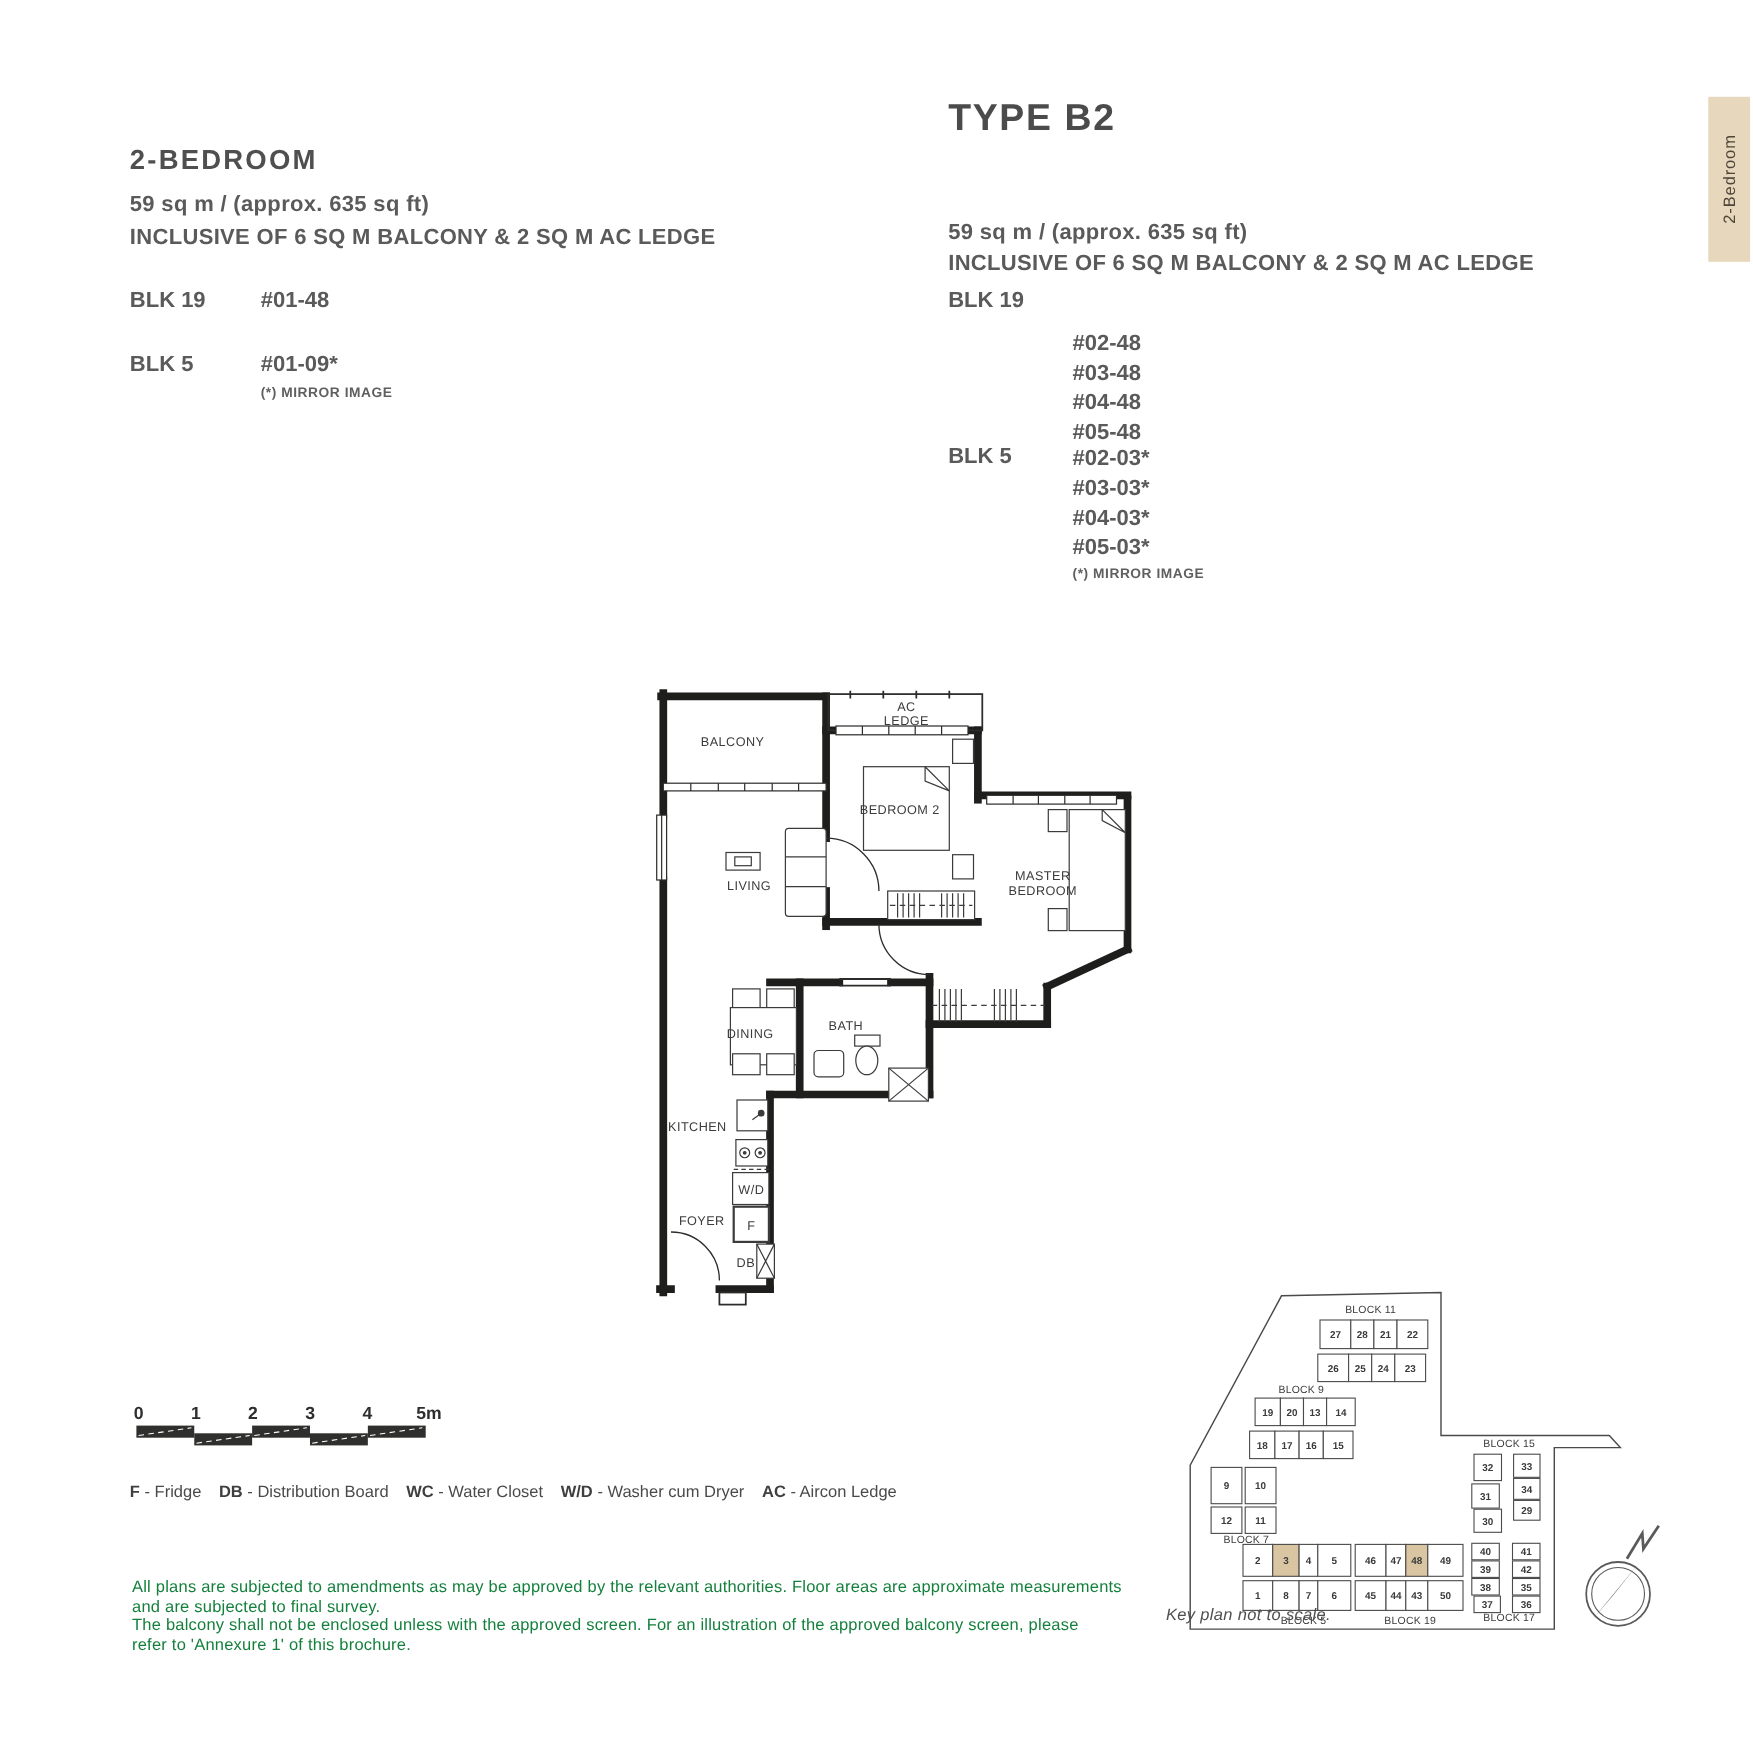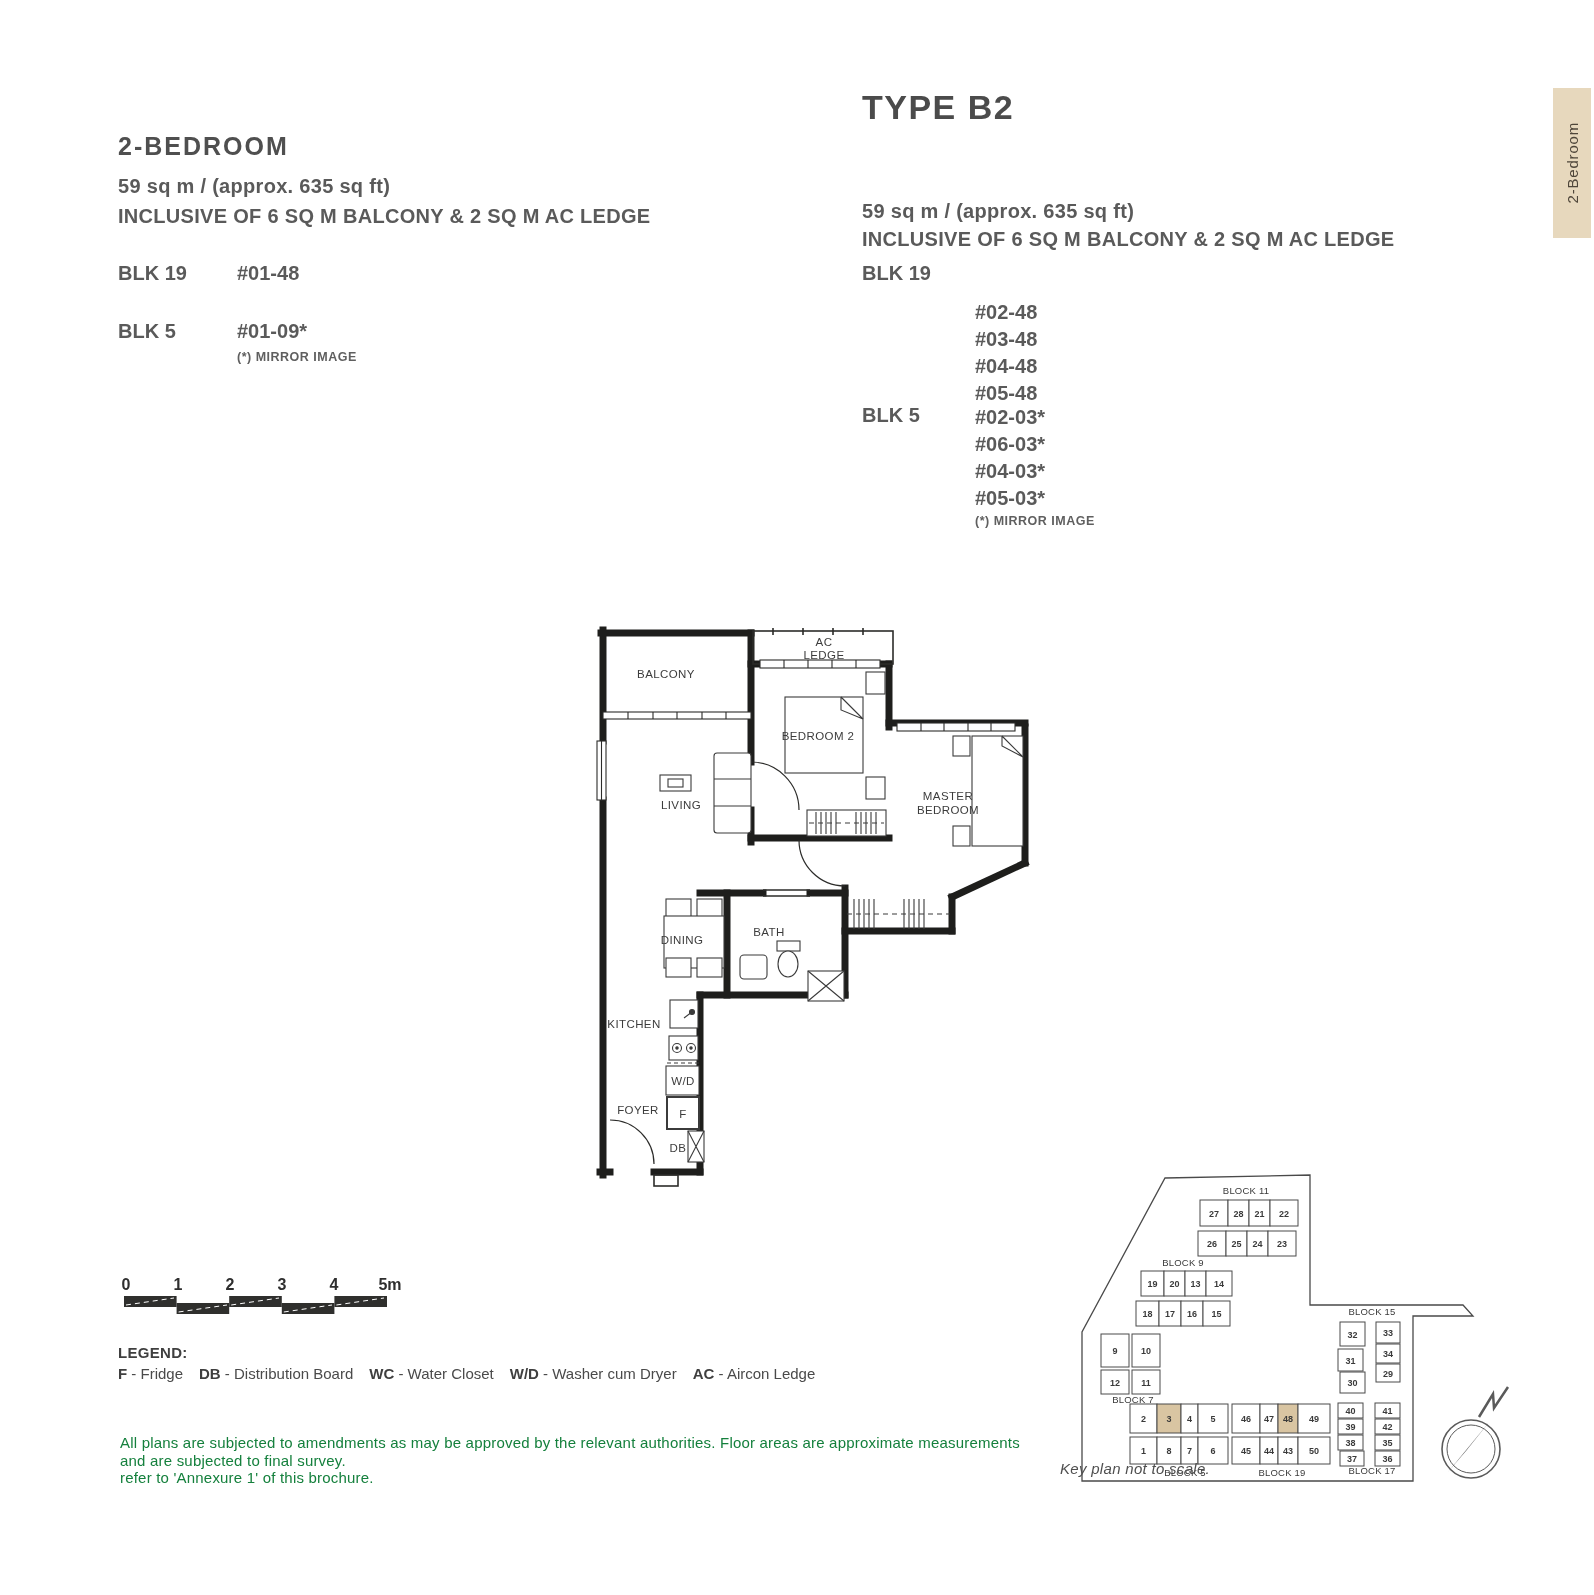--- a/index.html
+++ b/index.html
@@ -65,21 +65,21 @@
       <div>#02-48</div>
       <div>#03-48</div>
       <div>#04-48</div>
       <div>#05-48</div>
     </div>
   </div>
   <div class="blk-row abs" style="left:0;top:316px;">
     <span class="abs" style="left:0;">BLK 5</span>
     <div class="blk-units abs" style="left:113px;top:0;">
       <div>#02-03*</div>
-      <div>#06-03*</div>
+      <div>#03-03*</div>
       <div>#04-03*</div>
       <div>#05-03*</div>
     </div>
   </div>
   <div class="mirror-note abs" style="left:113px;top:426px;">(*) MIRROR IMAGE</div>
 </div>
 
 <svg class="abs" style="left:585px;top:612px;" width="450" height="585" viewBox="585 612 450 585">
 
   <g stroke="#1e1e1c" stroke-width="7" fill="none" stroke-linecap="square">
@@ -221,27 +221,27 @@
   <g stroke="#ffffff" stroke-width="1" stroke-dasharray="5,4">
     <line x1="8" y1="31" x2="56" y2="24"></line>
     <line x1="60.6" y1="38" x2="109" y2="31"></line>
     <line x1="113.2" y1="31" x2="161" y2="24"></line>
     <line x1="165.8" y1="38" x2="214" y2="31"></line>
     <line x1="218.4" y1="31" x2="266" y2="24"></line>
   </g>
 </svg>
 
 <div class="abs" style="left:118px;top:1344px;">
-  <div class="legend-title">LEGEND:</div>
   <div class="legend-items" id="legend-items"><span class="item"><b>F</b> - Fridge</span><span class="item"><b>DB</b> - Distribution Board</span><span class="item"><b>WC</b> - Water Closet</span><span class="item"><b>W/D</b> - Washer cum Dryer</span><span class="item"><b>AC</b> - Aircon Ledge</span></div>
 </div>
 
 <div class="abs disclaimer" style="left:120px;top:1434px;" id="disclaimer">
     <div>All plans are subjected to amendments as may be approved by the relevant authorities. Floor areas are approximate measurements</div>
     <div>and are subjected to final survey.</div>
+    <div>The balcony shall not be enclosed unless with the approved screen. For an illustration of the approved balcony screen, please</div>
     <div>refer to 'Annexure 1' of this brochure.</div>
   </div>
 
 <svg class="abs" style="left:1055px;top:1150px;" width="465" height="345" viewBox="1055 1150 465 345">
   <path d="M1165,1178 L1310,1175 L1310,1305 L1463,1305 L1473,1316 L1413,1316 L1413,1481 L1082,1481 L1082,1332 Z" fill="none" stroke="#4a4a4a" stroke-width="1.3"></path>
   <g id="kp-units">
       <rect x="1200" y="1200" width="28" height="26" fill="#ffffff" stroke="#4a4a4a" stroke-width="1"></rect>
       <text x="1214" y="1216.5" text-anchor="middle" class="kp-num">27</text>
       <rect x="1228" y="1200" width="21" height="26" fill="#ffffff" stroke="#4a4a4a" stroke-width="1"></rect>
       <text x="1238.5" y="1216.5" text-anchor="middle" class="kp-num">28</text>

